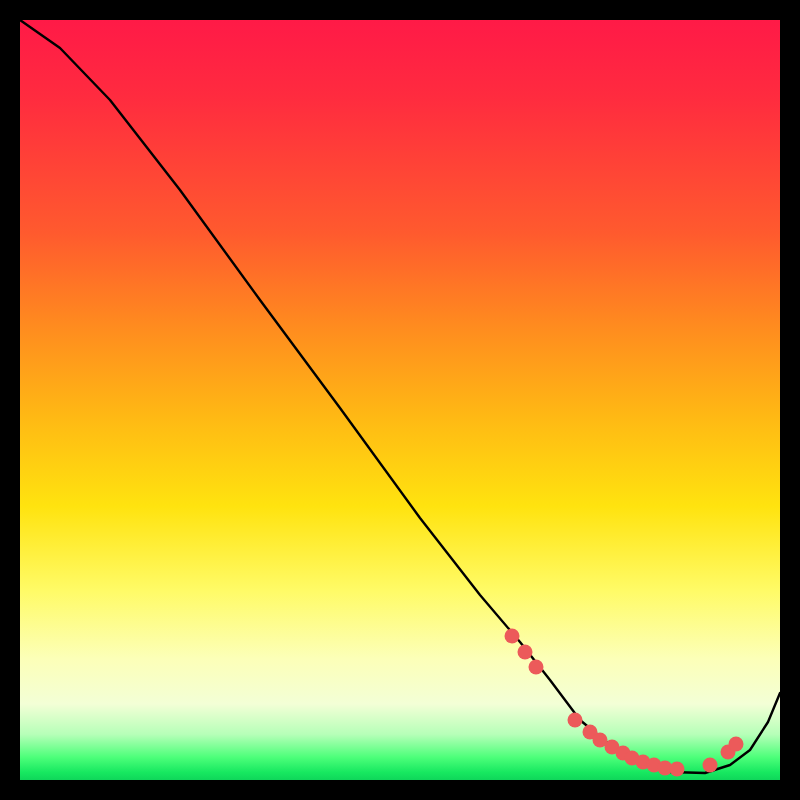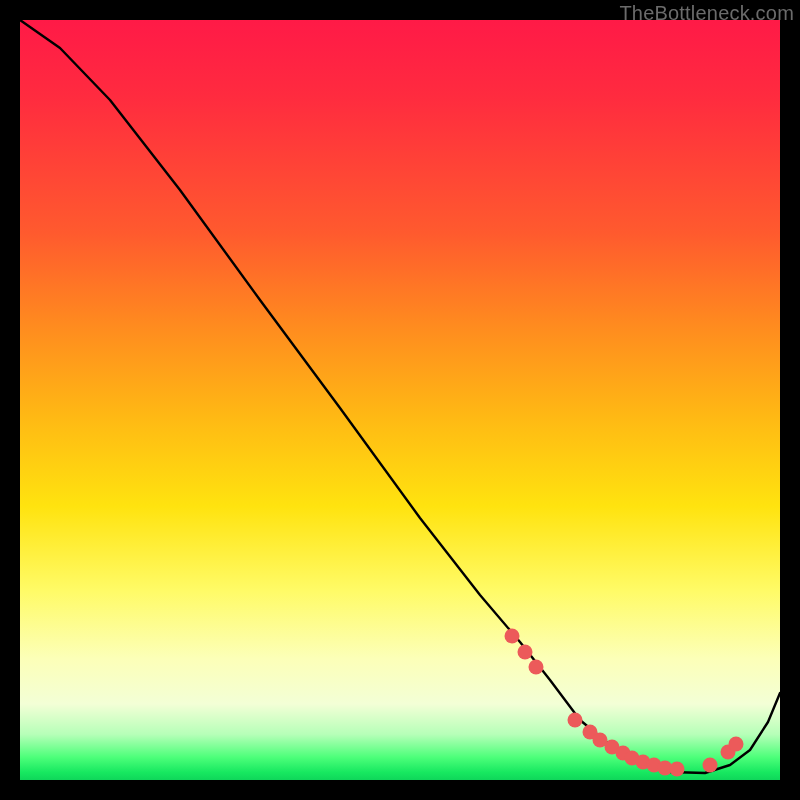--- a/index.html
+++ b/index.html
@@ -54,21 +54,20 @@
     left: 0;
     top: 0;
     width: 760px;
     height: 760px;
   }
 </style>
 </head>
 <body>
 
 <div class="stage">
-  <div class="watermark">TheBottleneck.com</div>
   <div class="plot">
     <svg class="overlay" viewBox="0 0 760 760" preserveAspectRatio="none">
       <path id="curve-path" fill="none" stroke="#000" stroke-width="2.4" stroke-linecap="round" stroke-linejoin="round" d="M 0 0 L 40 28 L 90 80 L 160 170 L 240 280 L 320 388 L 400 498 L 460 575 L 500 622 L 530 660 L 560 700 L 590 725 L 620 742 L 650 752 L 685 753 L 710 745 L 730 730 L 748 702 L 760 673"></path>
       <g id="marker-group">
           <circle cx="492" cy="616" r="7.5" fill="#ec5a5a"></circle>
           <circle cx="505" cy="632" r="7.5" fill="#ec5a5a"></circle>
           <circle cx="516" cy="647" r="7.5" fill="#ec5a5a"></circle>
           <circle cx="555" cy="700" r="7.5" fill="#ec5a5a"></circle>
           <circle cx="570" cy="712" r="7.5" fill="#ec5a5a"></circle>
           <circle cx="580" cy="720" r="7.5" fill="#ec5a5a"></circle>

